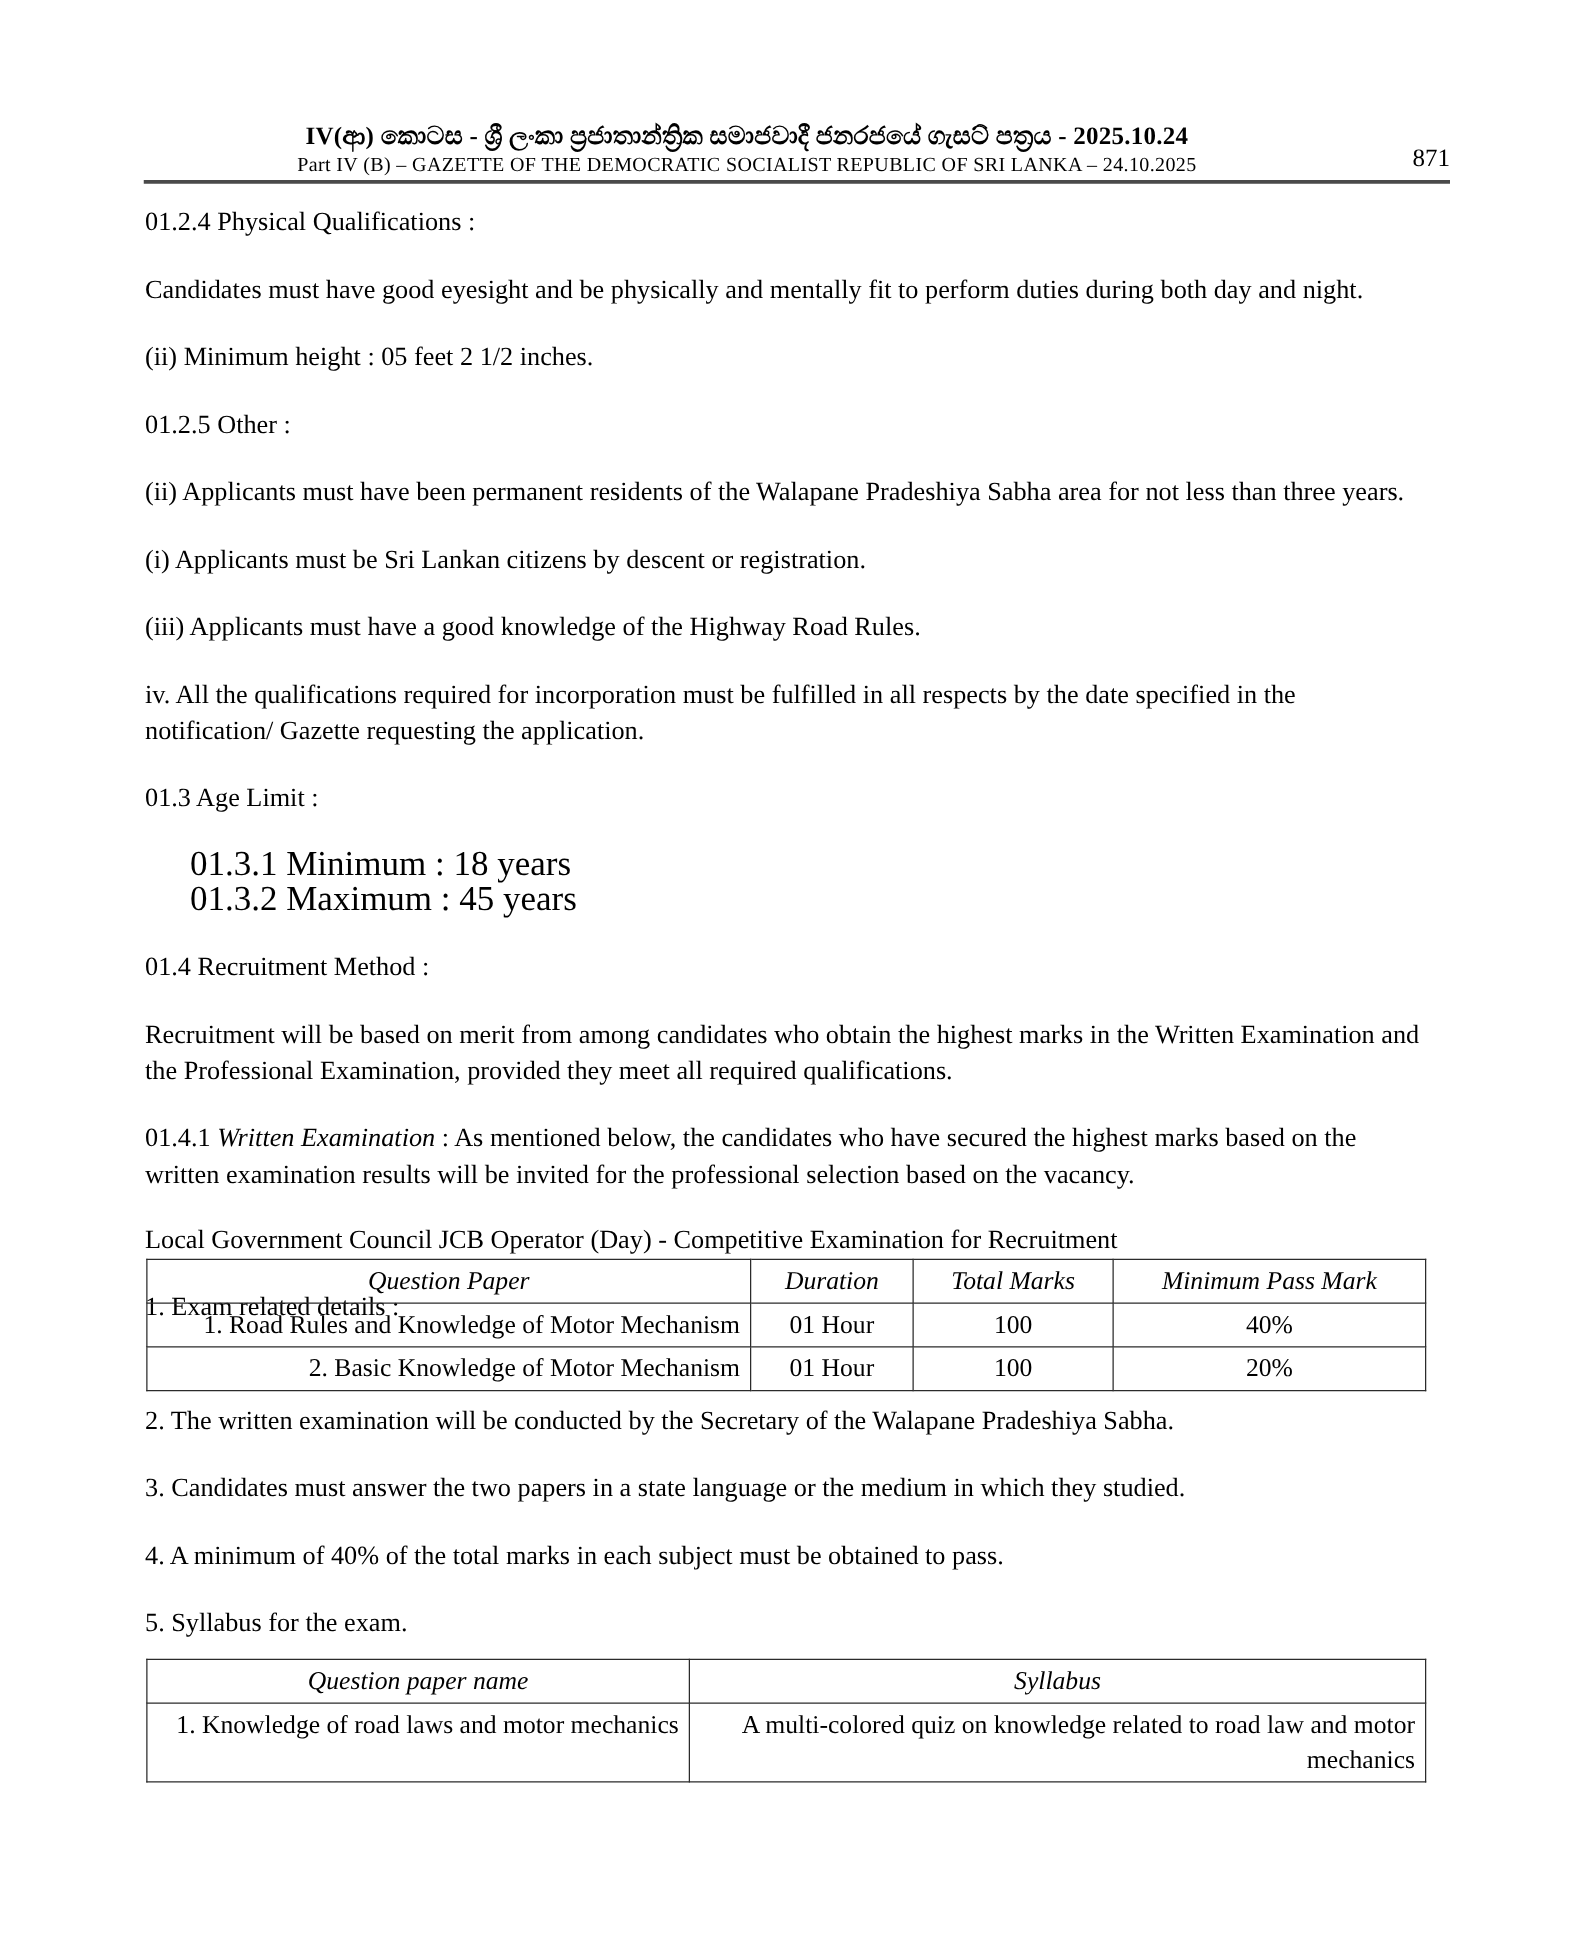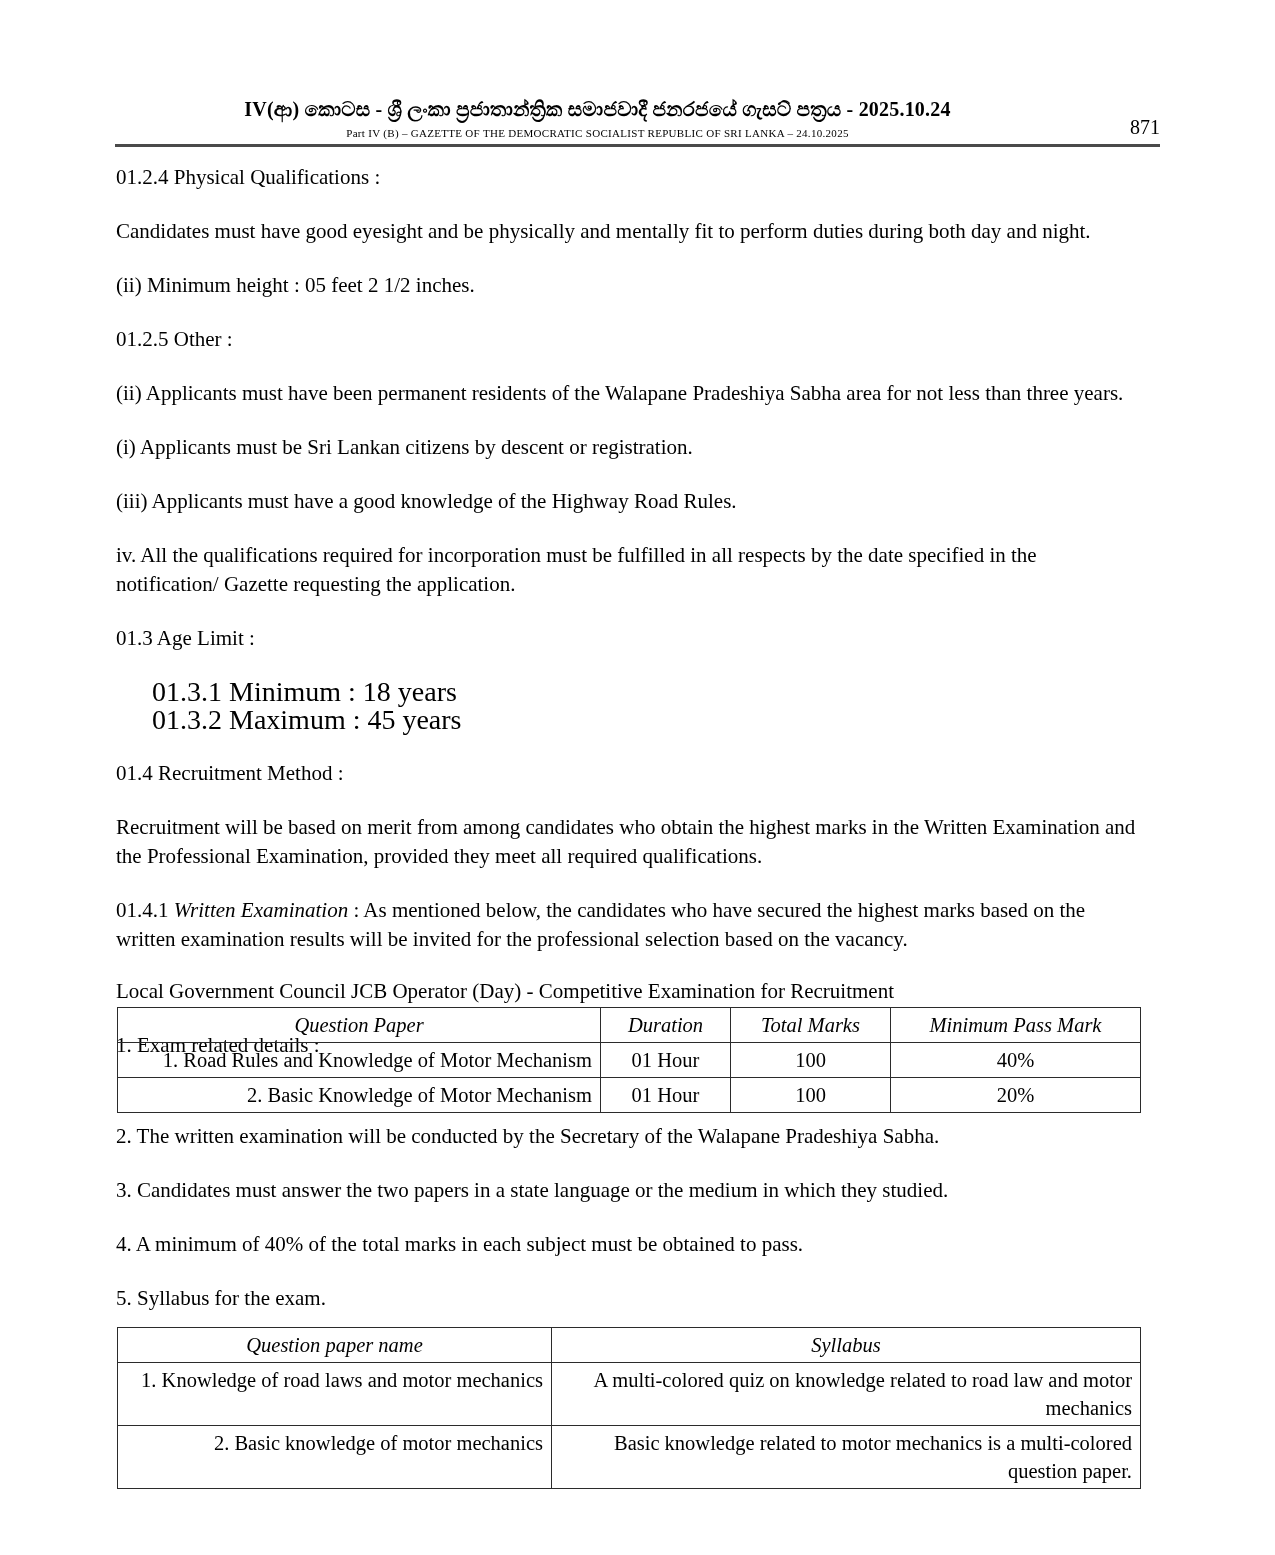--- a/index.html
+++ b/index.html
@@ -34,21 +34,21 @@
     text-align: center;
     font-size: 20px;
     font-weight: bold;
     letter-spacing: 0.2px;
     line-height: 26px;
     white-space: nowrap;
     padding-right: 80px;
   }
   .hdr-line2 {
     text-align: center;
-    font-size: 11px;
+    font-size: 16px;
     line-height: 22px;
     letter-spacing: 0.3px;
     white-space: nowrap;
     padding-right: 80px;
   }
   .hdr-pageno {
     position: absolute;
     right: 0px;
     top: 18px;
     font-size: 20px;
@@ -220,21 +220,17 @@
         <tr>
           <th class="c-center">Question paper name</th>
           <th class="c-center">Syllabus</th>
         </tr>
       </thead>
       <tbody>
         <tr>
           <td class="c-left">1. Knowledge of road laws and motor mechanics</td>
           <td class="c-left">A multi-colored quiz on knowledge related to road law and motor mechanics</td>
         </tr>
-        <tr>
-          <td class="c-left">2. Basic knowledge of motor mechanics</td>
-          <td class="c-left">Basic knowledge related to motor mechanics is a multi-colored question paper.</td>
-        </tr>
       </tbody>
     </table>
   </div>
 
 </div>
 
 </body></html>

